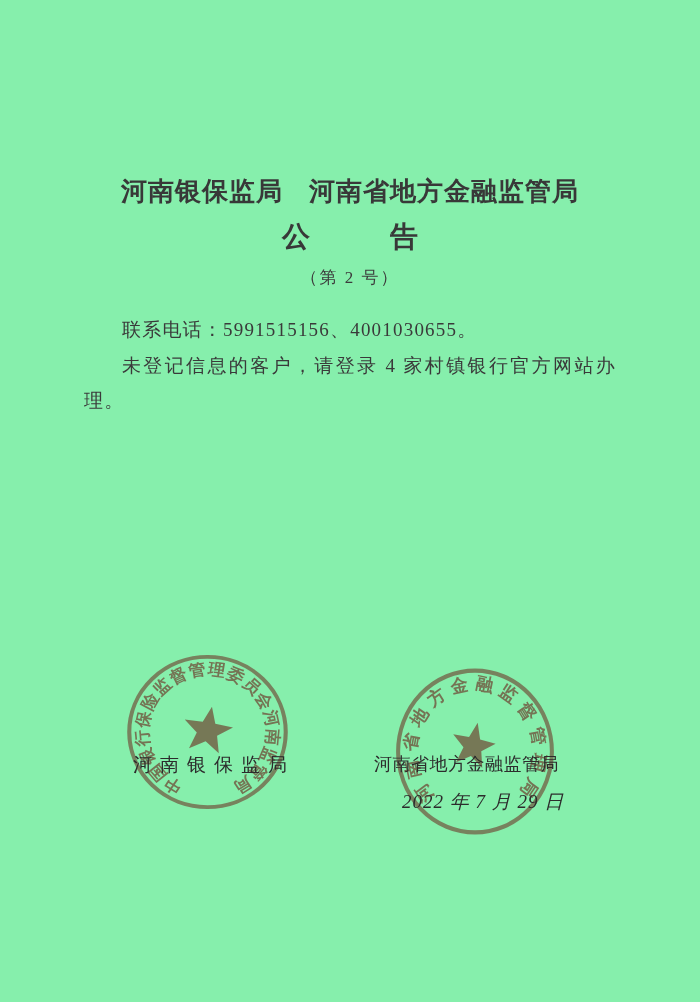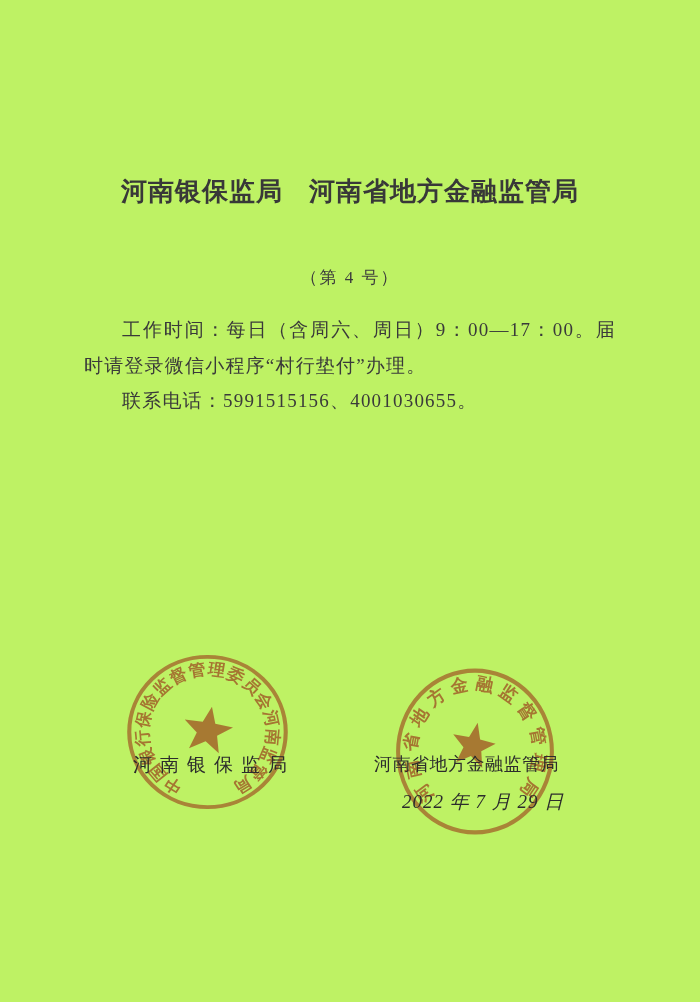--- a/index.html
+++ b/index.html
@@ -1,20 +1,20 @@
 <!DOCTYPE html>
 <html><head>
 <meta charset="utf-8">
 <style>
   html,body { margin:0; padding:0; background:#ffffff; }
   .page {
     position:relative;
     width:700px; height:1002px;
     margin:0 auto;
-    background:#bef264;
+    background:#86efac;
     font-family:"Liberation Serif","DejaVu Serif",serif;
     color:#3a3a3a;
     overflow:hidden;
   }
   .title {
     position:absolute; top:174px; left:0; width:100%;
     margin:0; text-align:center;
     font-size:26px; font-weight:bold; color:#383838;
     letter-spacing:1px; white-space:nowrap;
   }
@@ -50,26 +50,27 @@
   .sign-right { left:374px; top:752px; font-size:18px; letter-spacing:0.5px; }
   .sign-date  { left:402px; top:789px; letter-spacing:1px;font-style:italic; }
 </style>
 </head>
 <body>
 
 <div class="page">
 
   <h1 class="title"><span>河南银保监局</span><span class="title-gap"></span><span>河南省地方金融监管局</span></h1>
 
+  <div class="subtitle"><span>公</span><span class="sub-gap"></span><span>告</span></div>
 
-  <div class="docnum">（第 4 号）</div>
+  <div class="docnum">（第 2 号）</div>
 
   <div class="body">
-    <p>工作时间：每日（含周六、周日）9：00—17：00。届时请登录微信小程序“村行垫付”办理。</p>
     <p>联系电话：5991515156、4001030655。</p>
+    <p>未登记信息的客户，请登录 4 家村镇银行官方网站办理。</p>
   </div>
 
   <svg class="seal seal-left" viewBox="0 0 170 170" preserveAspectRatio="none">
     <circle cx="85" cy="85" r="76" fill="none" stroke="#dc6e6e" stroke-width="4" opacity="0.8"></circle>
     <path id="sealArcL" d="M 60.5 137.6 A 58 58 0 1 1 109.5 137.6" fill="none"></path>
     <text class="seal-arc-text" font-size="16.5" fill="#d96a6a" opacity="0.88" letter-spacing="1">
       <textPath href="#sealArcL" startOffset="50%" text-anchor="middle">中国银行保险监督管理委员会河南监管局</textPath>
     </text>
     <polygon points="0,-25 6.2,-8.5 23.8,-7.7 10,3.2 14.7,20.2 0,10.5 -14.7,20.2 -10,3.2 -23.8,-7.7 -6.2,-8.5" fill="#dc6a6a" opacity="0.85" transform="translate(85,84) rotate(10)"></polygon>
   </svg>

